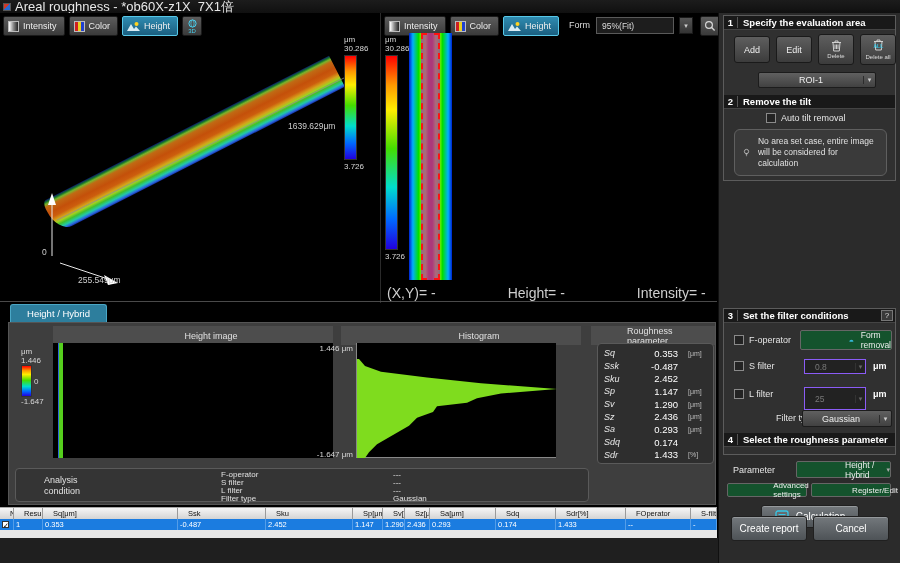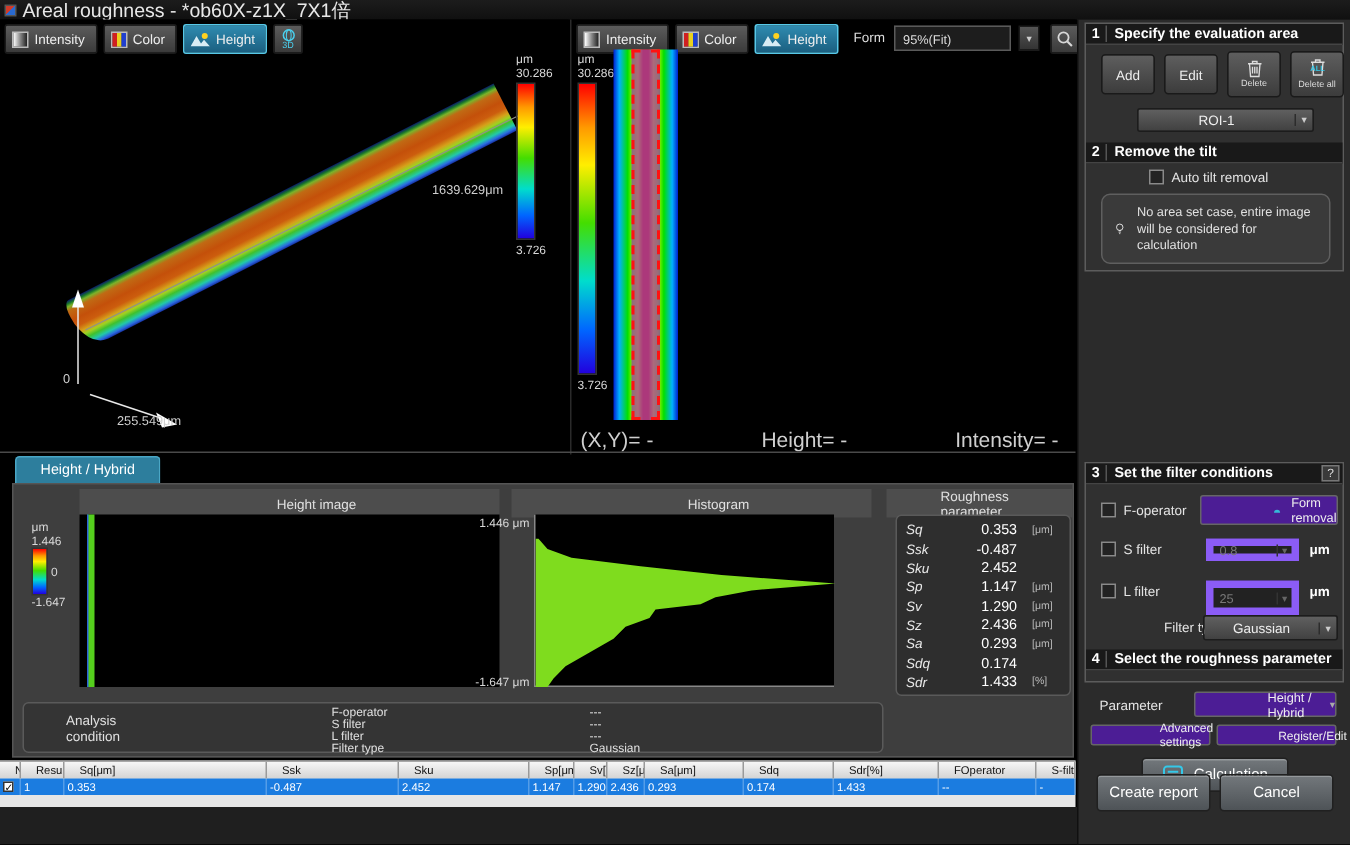--- a/index.html
+++ b/index.html
@@ -72,25 +72,25 @@
   .delbtn .dl { font-size:6px; color:#ddd; line-height:6px; }
   .drop { background:linear-gradient(#606060,#414141); border:1px solid #1c1c1c; border-radius:2px;
           display:flex; align-items:center; color:#eee; font-size:9px; }
   .drop .arr { margin-left:auto; width:12px; text-align:center; font-size:7px; color:#ccc; border-left:1px solid #2c2c2c; }
   .chk { width:10px; height:10px; background:#232323; border:1px solid #8a8a8a; }
   .chklbl { font-size:9px; color:#e4e4e4; }
   .hintbox { position:absolute; left:10px; top:113px; width:153px; height:47px; background:#3a3a3a;
              border:1px solid #5f5f5f; border-radius:6px; display:flex; align-items:center; gap:8px; padding:0 8px; }
   .hinttext { font-size:8.5px; color:#e0e0e0; line-height:11px; }
   .frow { position:absolute; display:flex; align-items:center; gap:5px; }
-  .darksel { background:#222; border:5px solid #8b5cf6; color:#787878; font-size:8.5px;
-             display:flex; align-items:center; padding-left:4px; }
+  .darksel { background:#222; border:1px solid #8b5cf6; color:#787878; font-size:8.5px;
+             display:flex; align-items:center; padding-left:10px; }
   .darksel .arr { margin-left:auto; width:10px; font-size:7px; color:#666; text-align:center; border-left:1px solid #333; }
   .umlbl { font-size:9px; font-weight:bold; color:#fff; }
-  .flatbtn { background:#4c1d95; border:1px solid #666; border-radius:2px; color:#eee; font-size:8.5px;
+  .flatbtn { background:#14532d; border:1px solid #666; border-radius:2px; color:#eee; font-size:8.5px;
              display:flex; align-items:center; justify-content:center; gap:7px;padding-left:48px; }
   .bigbtn { background:linear-gradient(#73787c,#4e5357); border:1px solid #202020; border-radius:3px;
             color:#fff; font-size:10px; display:flex; align-items:center; justify-content:center;
             box-shadow:inset 0 1px 0 rgba(255,255,255,0.25); }
 
   
   .tab { position:absolute; left:10px; top:304px; width:97px; height:18px; background:#2d7e9d;
          border:1px solid #4aa7c6; border-bottom:none; border-radius:3px 3px 0 0;
          font-size:9.5px; color:#fff; display:flex; align-items:center; justify-content:center; }
   .bpanel { position:absolute; left:8px; top:322px; width:708px; height:183px; background:#3e3e3e; border:1px solid #555; }

